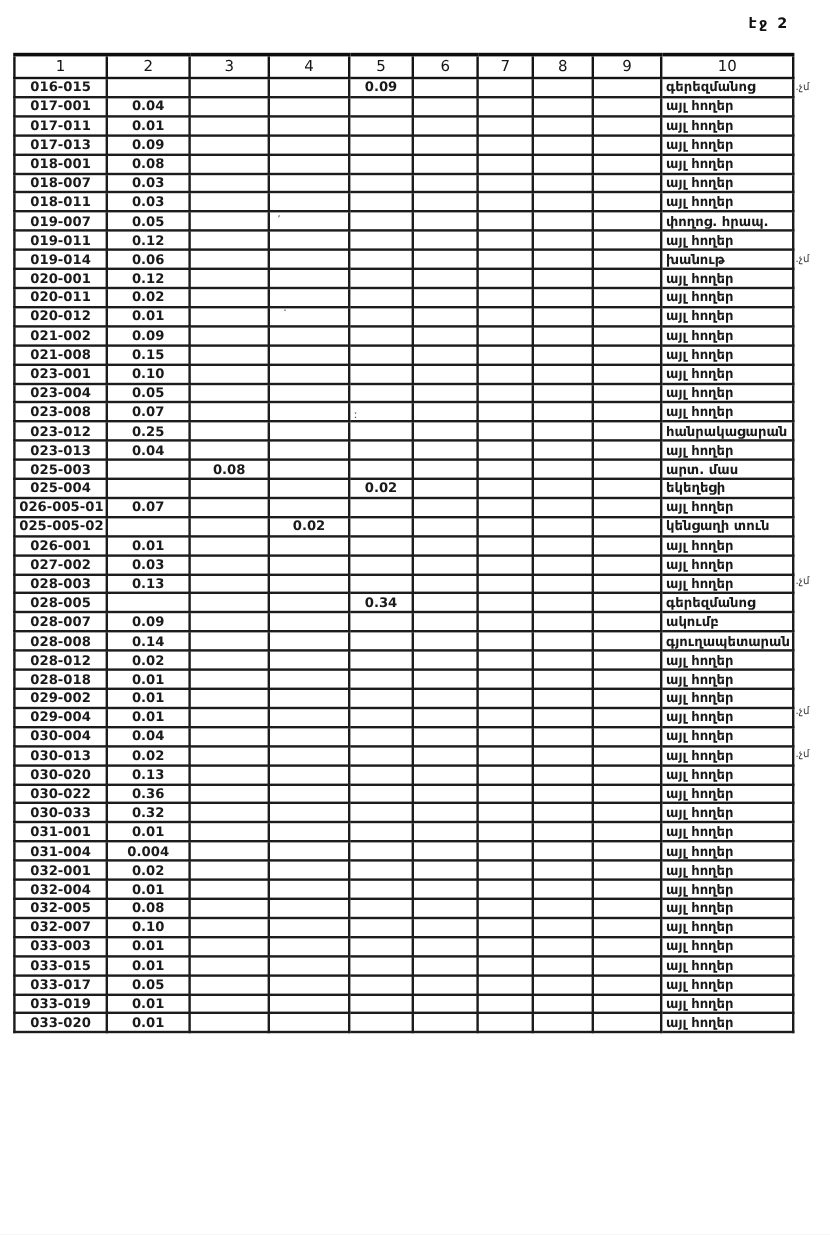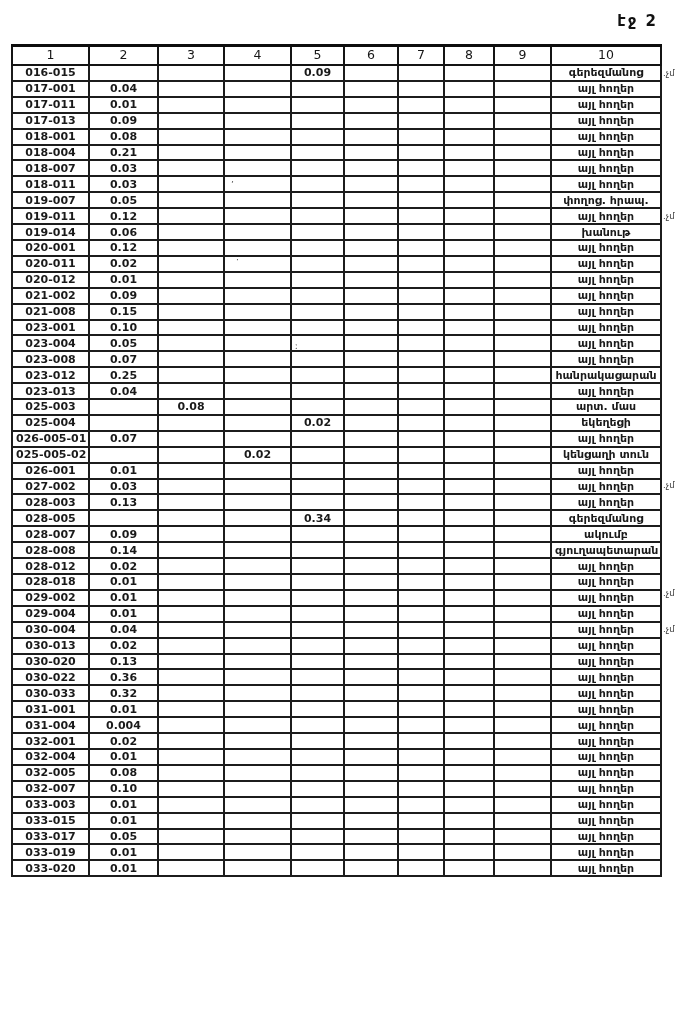--- a/index.html
+++ b/index.html
@@ -3,40 +3,40 @@
 <meta charset="utf-8">
 <style>
   html, body { margin:0; padding:0; background:#e8e8e8; }
   .page {
     position:relative; width:692px; height:1029px; margin:0 auto;
     background:#ffffff; overflow:hidden;
     font-family:"DejaVu Sans", sans-serif; color:#161616;
   }
   .page-label {
     position:absolute; top:12px; right:34px;
-    font-size:15px; font-weight:bold; letter-spacing:2px; color:#111;margin-left:35px;
+    font-size:12px; font-weight:bold; letter-spacing:2px; color:#111;margin-left:35px;
   }
   table.register {
     position:absolute; left:11px; top:44px; width:649px;
     border-collapse:collapse; table-layout:fixed;
   }
   table.register th {
     border:2px solid #141414; border-top:3px solid #0d0d0d;
     font-size:12.5px; font-weight:normal; text-align:center;
     height:17px; padding:0; line-height:1;
   }
   table.register td {
     border:2px solid #1c1c1c;
     font-size:11px; font-weight:bold; color:#1a1a1a;
     height:13.92px; padding:0 3px; line-height:1;
     overflow:hidden; white-space:nowrap;
   }
   td.cell-code  { text-align:center; }
   td.cell-val   { text-align:center; }
-  td.cell-use   { text-align:center; font-size:10.5px;margin-left:16px; }
+  td.cell-use   { text-align:left; font-size:10.5px;margin-left:16px; }
   .note {
     position:absolute; left:663px; width:28px;
     font-size:8.5px; color:#3a3a3a; letter-spacing:0px; line-height:1;
   }
   .artifact {
     position:absolute; font-size:9px; color:#555; line-height:1;
   }
 </style>
 </head>
 <body>
@@ -127,32 +127,20 @@
           <td class="cell-val"></td>
           <td class="cell-val"></td>
           <td class="cell-val"></td>
           <td class="cell-val"></td>
           <td class="cell-val"></td>
           <td class="cell-val"></td>
           <td class="cell-val"></td>
           <td class="cell-use">այլ հողեր</td>
         </tr>
         <tr>
-          <td class="cell-code">018-004</td>
-          <td class="cell-val">0.21</td>
-          <td class="cell-val"></td>
-          <td class="cell-val"></td>
-          <td class="cell-val"></td>
-          <td class="cell-val"></td>
-          <td class="cell-val"></td>
-          <td class="cell-val"></td>
-          <td class="cell-val"></td>
-          <td class="cell-use">այլ հողեր</td>
-        </tr>
-        <tr>
           <td class="cell-code">018-007</td>
           <td class="cell-val">0.03</td>
           <td class="cell-val"></td>
           <td class="cell-val"></td>
           <td class="cell-val"></td>
           <td class="cell-val"></td>
           <td class="cell-val"></td>
           <td class="cell-val"></td>
           <td class="cell-val"></td>
           <td class="cell-use">այլ հողեր</td>

